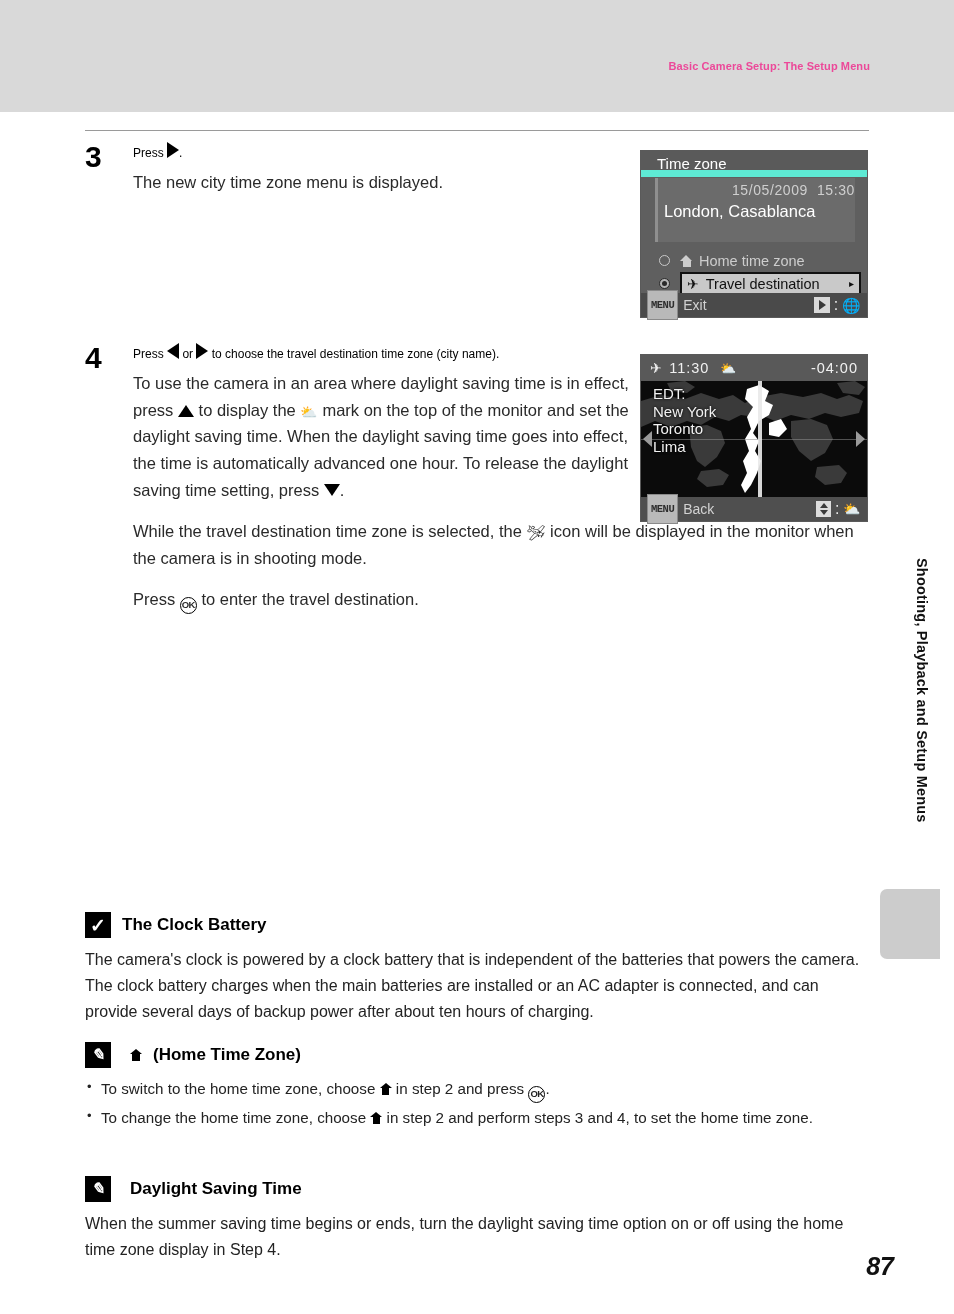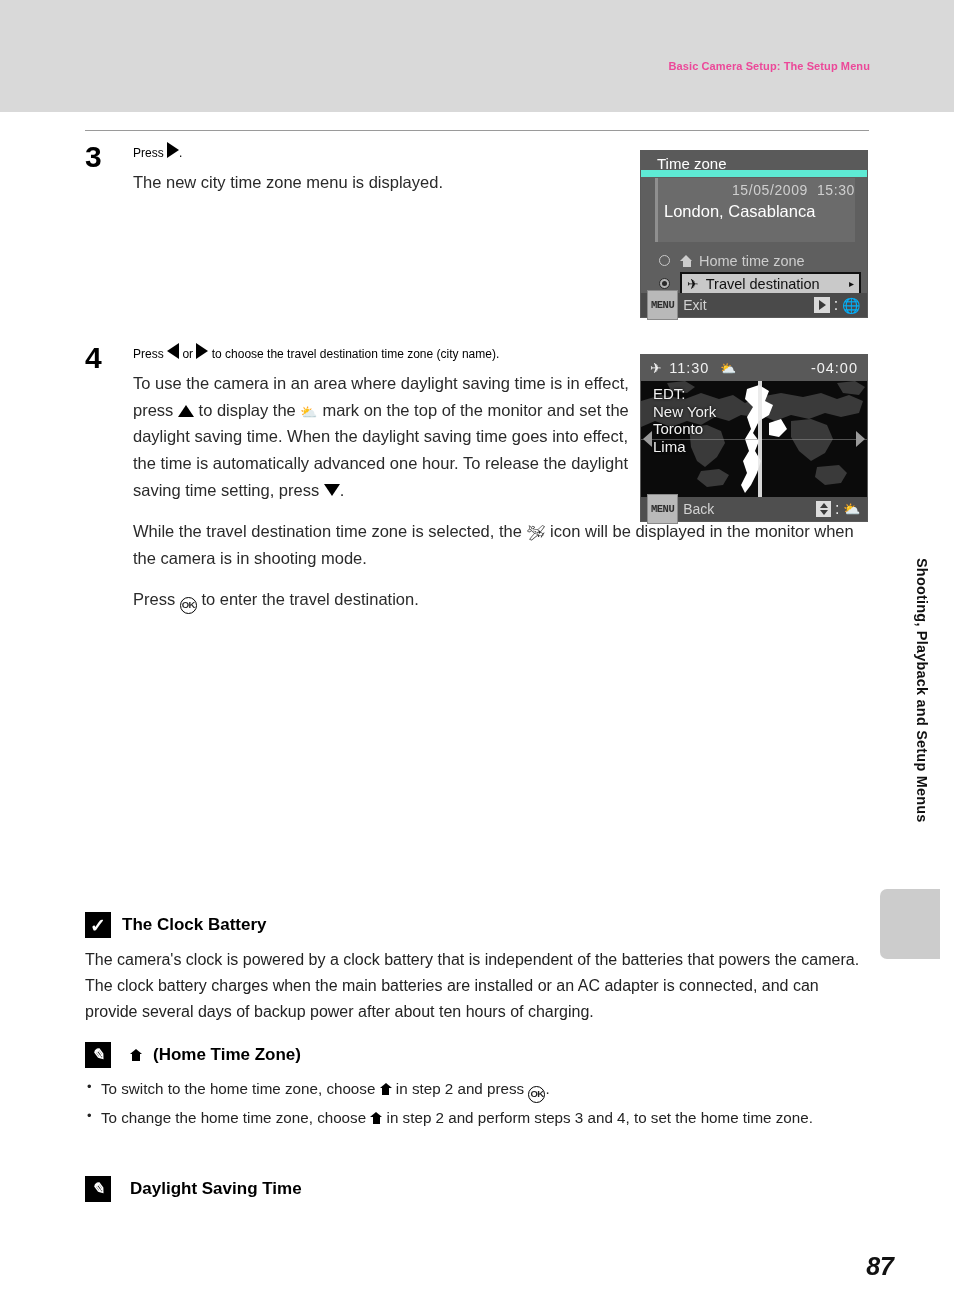--- a/index.html
+++ b/index.html
@@ -405,15 +405,18 @@
       <span>in step 2 and perform steps 3 and 4, to set the home time zone.</span>
     </li>
   </ul>
 </div>
 
 <div class="note" style="top:1176px;">
   <div class="note-head">
     <span class="badge-pencil">✎</span>
     <span style="margin-left:8px;">Daylight Saving Time</span>
   </div>
+  <div class="note-body">
+    <p>When the summer saving time begins or ends, turn the daylight saving time option on or off using the home time zone display in Step 4.</p>
+  </div>
 </div>
 
 <div class="page-number">87</div>
 
 </body></html>

